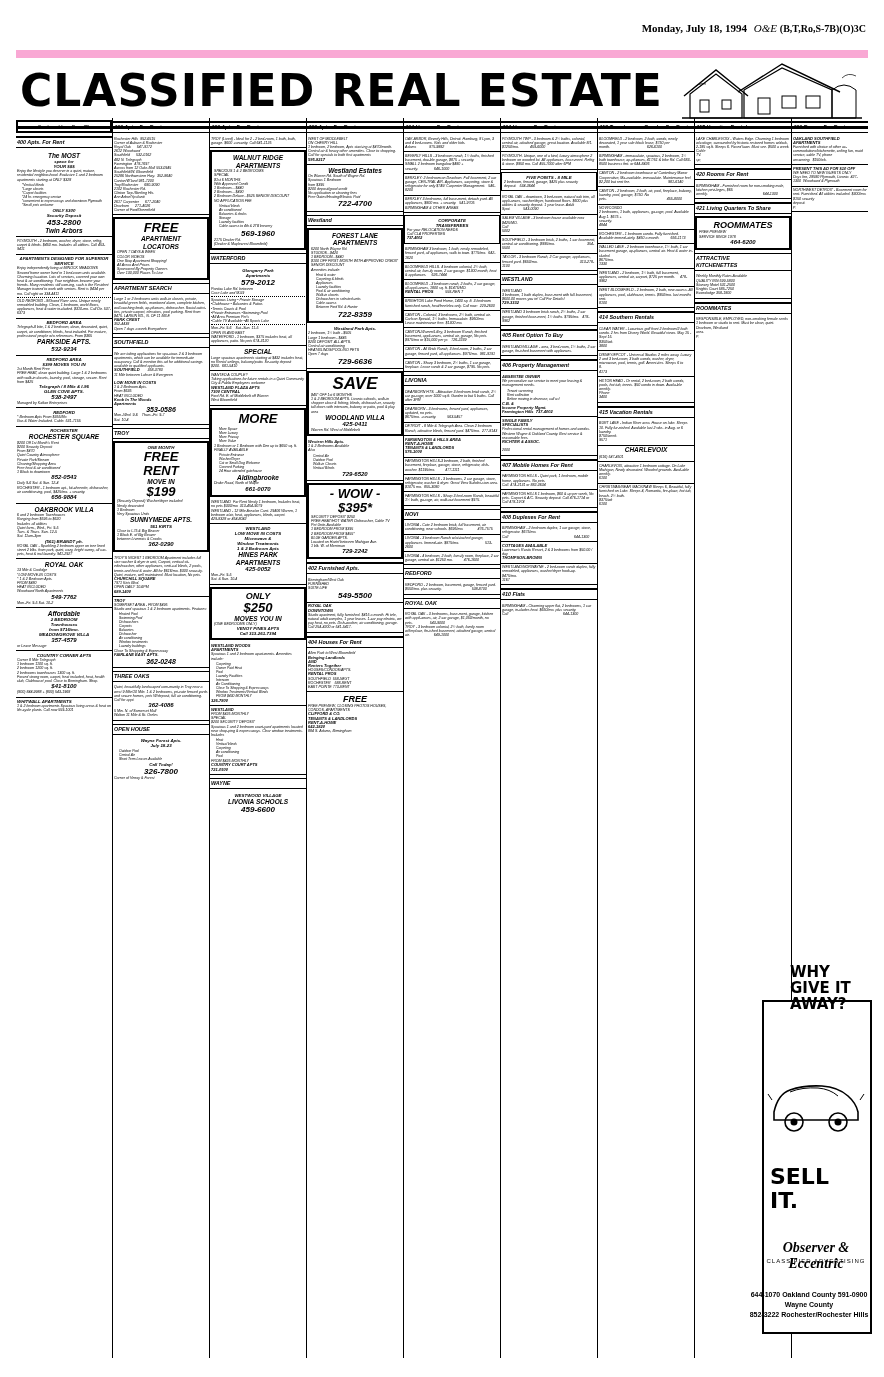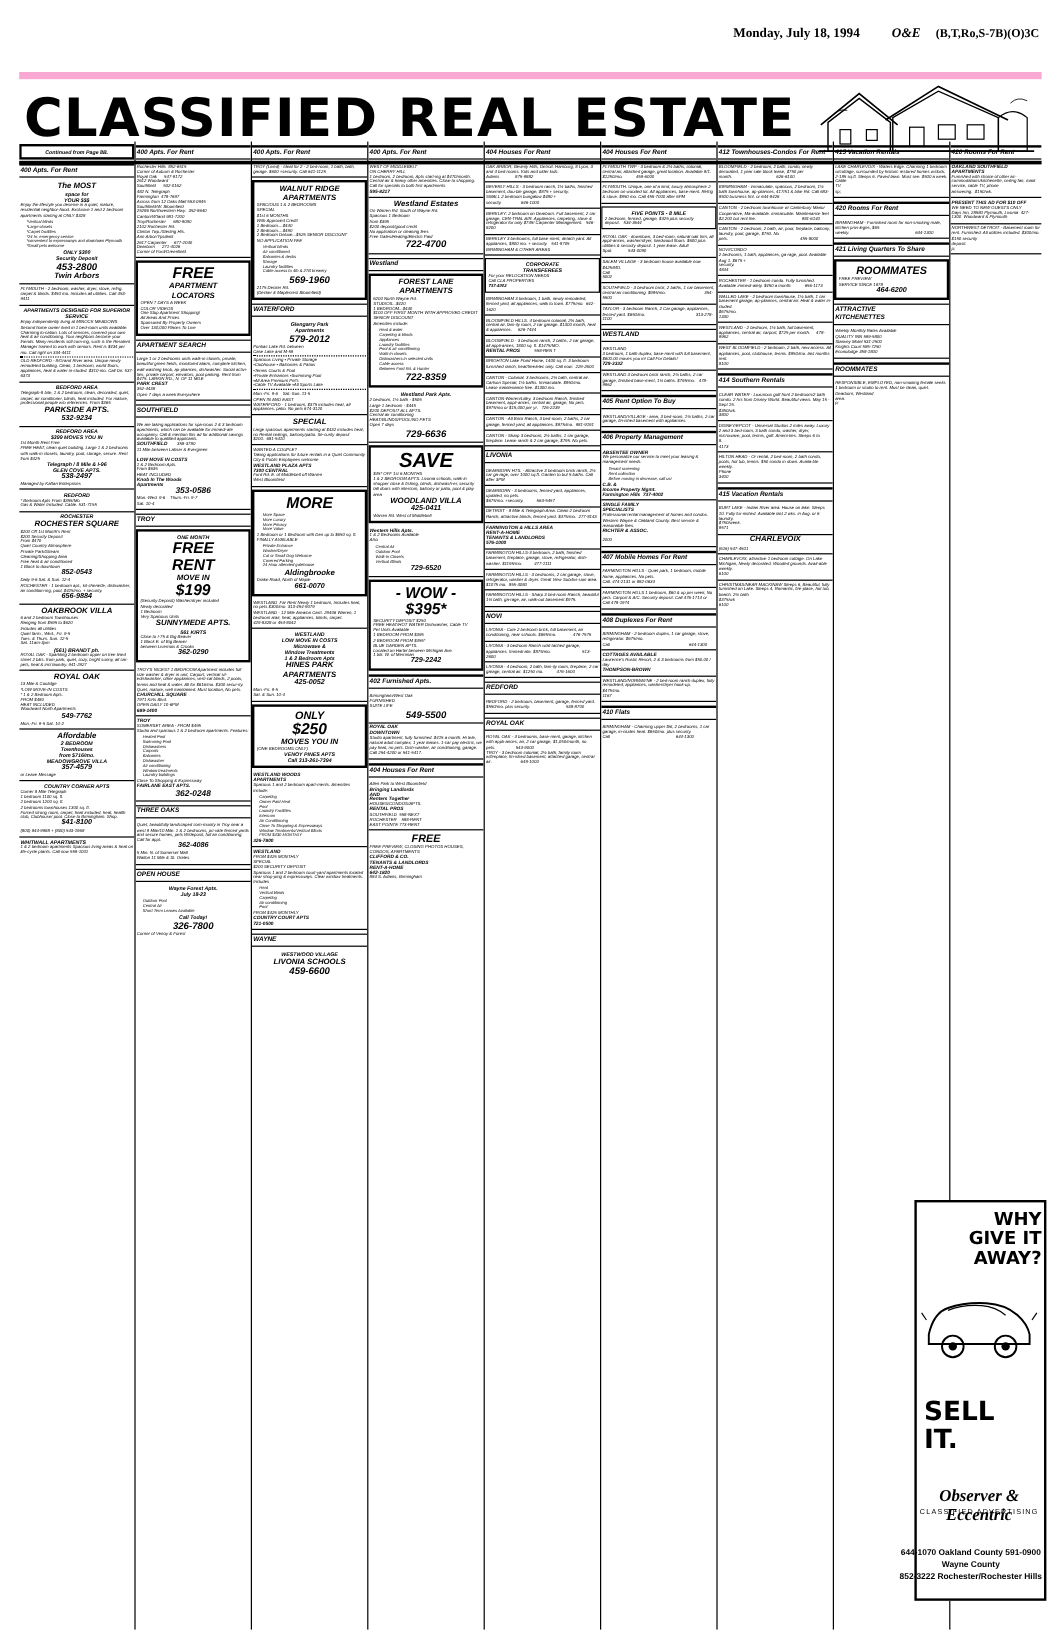--- a/index.html
+++ b/index.html
@@ -3,25 +3,25 @@
 <meta charset="utf-8">
 <style>
   html,body{margin:0;padding:0;background:#ffffff;}
   body{width:884px;height:1377px;font-family:"Liberation Sans",sans-serif;color:#000;}
   .page{position:relative;width:884px;height:1377px;overflow:hidden;background:#fff;}
 
   
   .topline{position:absolute;top:22px;left:0;width:884px;text-align:right;padding-right:18px;
            font-family:"Liberation Serif",serif;font-size:11px;box-sizing:border-box;}
   .topline .date{font-weight:bold;}
-  .topline .oe{font-style:italic;font-weight:bold;margin-left:24px;}
-  .topline .code{font-weight:bold;margin-left:10px;font-size:10px;}
+  .topline .oe{font-style:italic;font-weight:normal;margin-left:4px;}
+  .topline .code{font-weight:bold;font-size:10px;}
 
   
-  .masthead{position:absolute;top:60px;left:16px;width:852px;height:68px;border-top:6px solid #f9a8d4;border-bottom:3px solid #000;}
+  .masthead{position:absolute;top:50px;left:16px;width:852px;height:68px;border-top:8px solid #f9a8d4;border-bottom:3px solid #000;}
   .masthead .title{position:absolute;left:4px;top:6px;font-family:"DejaVu Sans",sans-serif;font-weight:bold;
         font-size:44px;letter-spacing:1px;line-height:54px;
         -webkit-text-stroke:0px #000;}
   .house{position:absolute;right:6px;top:2px;width:180px;height:62px;}
 
   
   .cols{position:absolute;top:118px;left:16px;width:852px;height:1240px;}
   .col{position:absolute;top:0;width:96px;height:1240px;font-size:3.6px;line-height:4.2px;overflow:hidden;font-style:italic;}
   .col.c0{left:0;}   .col.c1{left:97px;}  .col.c2{left:194px;} .col.c3{left:291px;}
   .col.c4{left:388px;} .col.c5{left:485px;} .col.c6{left:582px;} .col.c7{left:679px;}
@@ -46,22 +46,22 @@
   .phone{font-weight:bold;font-size:8px;line-height:9px;text-align:center;display:block;}
   .phone2{font-weight:bold;font-size:6px;line-height:7px;text-align:center;display:block;}
   .box{border:1px solid #000;padding:2px;margin:2px 0;}
   .box2{border:2px solid #000;padding:2px;margin:2px 0;}
   .dot{border-top:1px dotted #000;margin:1px 0;height:0;}
   ul.b{margin:1px 0 1px 5px;padding:0;}
   ul.b li{font-size:3.4px;line-height:4px;}
 
   
   .adbox{position:absolute;left:762px;top:1000px;width:106px;height:330px;border:2px solid #000;background:#fff;}
-  .whytitle{position:absolute;left:790px;top:1008px;width:78px;font-family:"DejaVu Sans",sans-serif;
-            font-weight:bold;font-size:15px;line-height:16px;text-align:right;}
+  .whytitle{position:absolute;left:790px;top:964px;width:78px;font-family:"DejaVu Sans",sans-serif;
+            font-weight:bold;font-size:15px;line-height:16px;text-align:left;}
   .sellit{position:absolute;left:770px;top:1165px;font-family:"DejaVu Sans",sans-serif;font-weight:bold;
           font-size:22px;line-height:24px;}
   .oelogo{position:absolute;left:766px;top:1240px;width:100px;text-align:center;
           font-family:"Liberation Serif",serif;font-weight:bold;font-style:italic;font-size:14px;}
   .oesub{position:absolute;left:766px;top:1258px;width:100px;text-align:center;font-size:6px;letter-spacing:1px;}
   .oephone{position:absolute;left:744px;top:1290px;width:130px;text-align:center;font-size:7px;font-weight:bold;line-height:10px;}
   .carwrap{position:absolute;left:766px;top:1050px;width:100px;height:90px;}
 </style>
 </head>
 <body>

